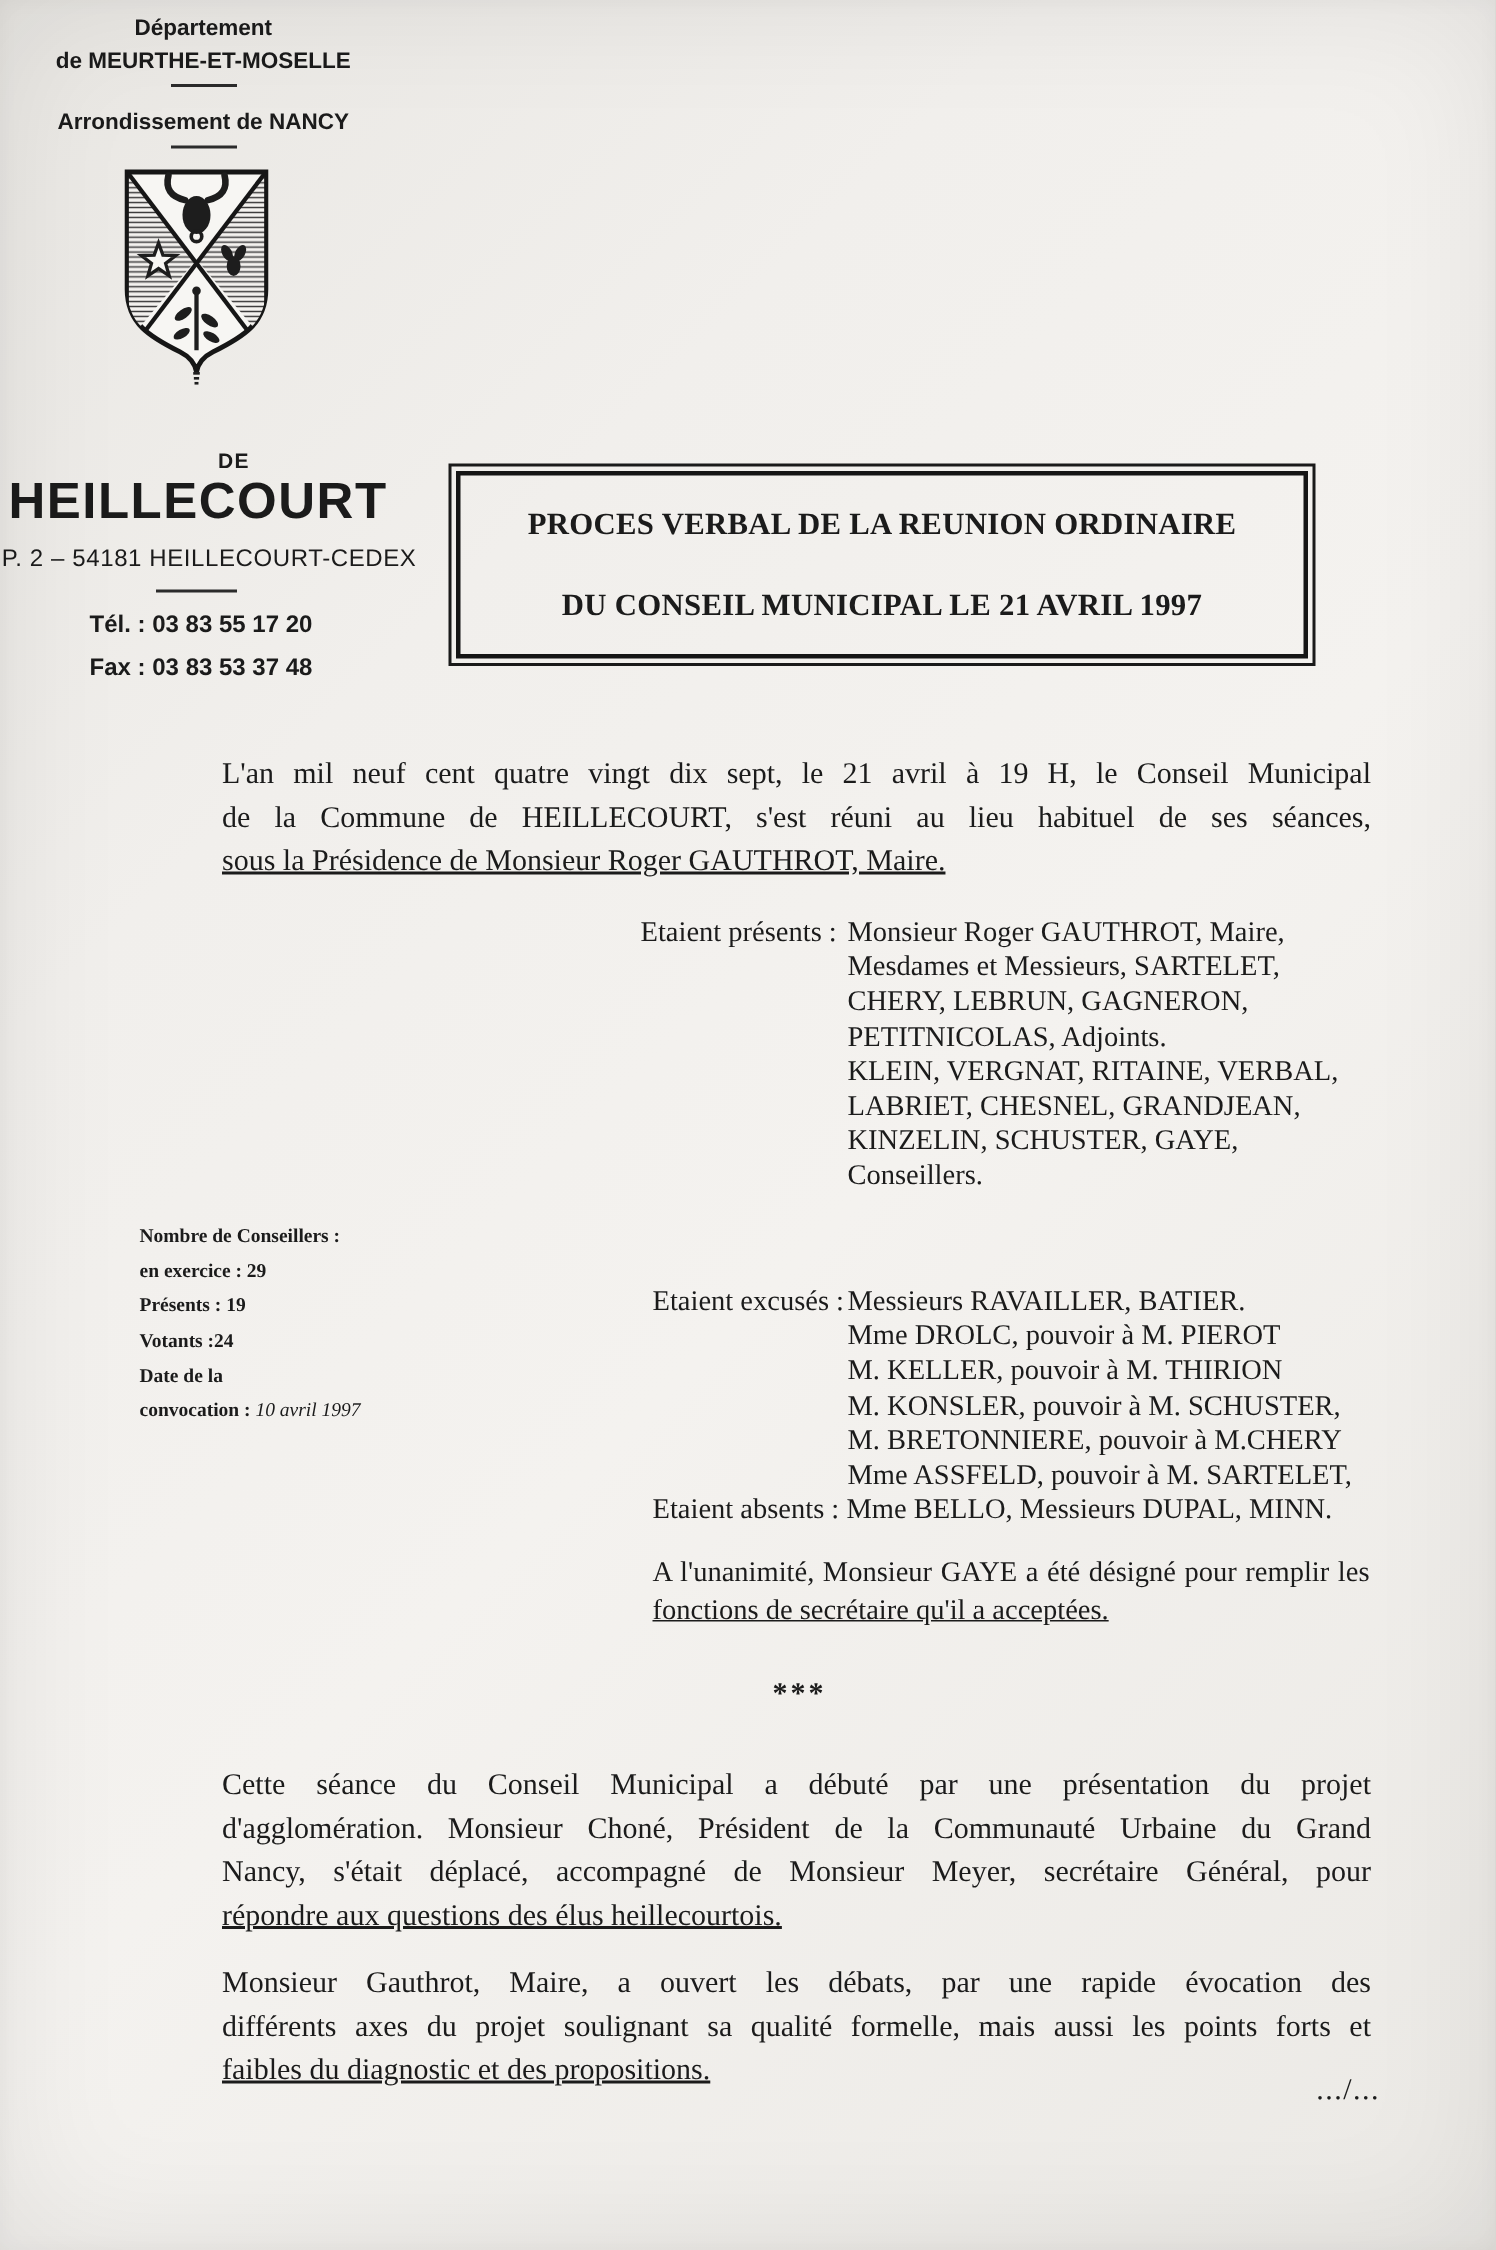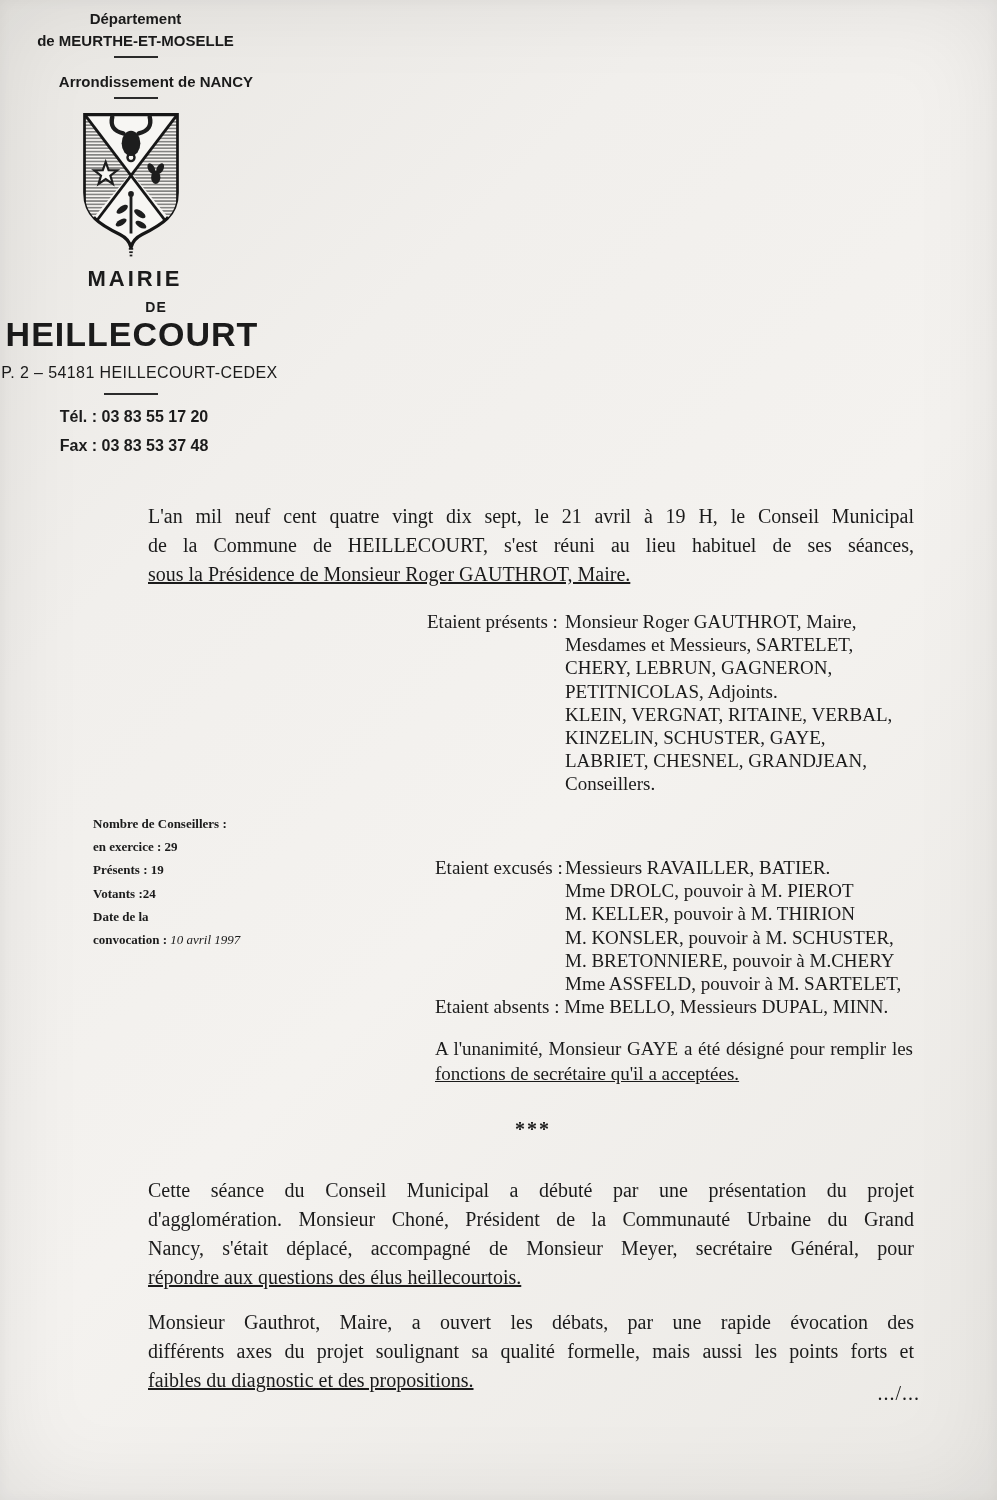--- a/index.html
+++ b/index.html
@@ -9,21 +9,21 @@
     font-family:"Liberation Serif", serif;color:#1b1b1b;
   }
   .page::after{content:"";position:absolute;inset:0;pointer-events:none;
     box-shadow:inset 0 0 90px rgba(0,0,0,.08), inset 0 0 14px rgba(0,0,0,.04);}
   .abs{position:absolute;}
   .sans{font-family:"Liberation Sans", sans-serif;}
   .ctr{text-align:center;}
   
   #dept{left:18px;top:8px;width:235px;font-weight:700;font-size:15px;line-height:22px;}
   .rule{height:2px;background:#2b2b2b;width:44px;margin:4px auto 0;}
-  #arrond{margin-top:13px;text-align:right;}
+  #arrond{margin-top:13px;}
   #shield{left:76px;top:110px;}
   #mairie-title{left:0;top:266px;width:270px;font-size:22px;font-weight:700;letter-spacing:3px;}
   #mairie-de{left:0;top:299px;width:270px;font-size:14px;font-weight:700;letter-spacing:1px;padding-left:21px;}
   #mairie-city{left:-14px;top:315px;width:292px;font-size:34px;font-weight:700;letter-spacing:1px;white-space:nowrap;}
   #mairie-addr{left:-14px;top:364px;width:302px;font-size:16px;letter-spacing:.4px;white-space:nowrap;}
   #addr-rule{left:104px;top:393px;width:54px;height:2px;background:#2b2b2b;}
   #mairie-tel{left:0;top:408px;width:268px;font-size:16px;font-weight:700;}
   #mairie-fax{left:0;top:437px;width:268px;font-size:16px;font-weight:700;}
   
   #title-box{left:299px;top:309px;width:568px;border:2px solid #1a1a1a;padding:3px;background:transparent;}
@@ -101,44 +101,49 @@
       <ellipse cx="41" cy="102" rx="5.5" ry="2.6" fill="#1d1d1d" stroke="none" transform="rotate(-30 41 102)"></ellipse>
       <ellipse cx="59" cy="104" rx="5.5" ry="2.6" fill="#1d1d1d" stroke="none" transform="rotate(30 59 104)"></ellipse>
     </g>
     <g stroke="#1d1d1d" stroke-width="1.6">
       <line x1="48" y1="126" x2="52" y2="126"></line>
       <line x1="48.4" y1="129" x2="51.6" y2="129"></line>
       <line x1="48.8" y1="132" x2="51.2" y2="132"></line>
     </g>
   </svg>
 
-  <div class="abs ctr sans" id="mairie-title">MAIRIE</div>
   <div class="abs ctr sans" id="mairie-de">DE</div>
   <div class="abs ctr sans" id="mairie-city">HEILLECOURT</div>
   <div class="abs ctr sans" id="mairie-addr">.P. 2  –  54181 HEILLECOURT-CEDEX</div>
   <div class="abs" id="addr-rule"></div>
   <div class="abs ctr sans" id="mairie-tel">Tél. : 03 83 55 17 20</div>
   <div class="abs ctr sans" id="mairie-fax">Fax : 03 83 53 37 48</div>
 
+  <div class="abs" id="title-box">
+    <div class="inner">
+      <div class="tline">PROCES VERBAL DE LA REUNION ORDINAIRE</div>
+      <div class="tline">DU CONSEIL MUNICIPAL LE 21 AVRIL 1997</div>
+    </div>
+  </div>
 
   <div class="abs para" id="intro">
     <div class="j">L'an mil neuf cent quatre vingt dix sept, le 21 avril à 19 H, le Conseil Municipal</div>
     <div class="j">de la Commune de HEILLECOURT, s'est réuni au lieu habituel de ses séances,</div>
     <div class="l">sous la Présidence de Monsieur Roger GAUTHROT, Maire.</div>
   </div>
 
   <div class="abs att" id="presents-label">Etaient présents :</div>
   <div class="abs att" id="presents-lines">
     <div class="nline">Monsieur Roger GAUTHROT, Maire,</div>
     <div class="nline">Mesdames et Messieurs, SARTELET,</div>
     <div class="nline">CHERY, LEBRUN, GAGNERON,</div>
     <div class="nline">PETITNICOLAS, Adjoints.</div>
     <div class="nline">KLEIN, VERGNAT, RITAINE, VERBAL,</div>
+    <div class="nline">LABRIET, CHESNEL, GRANDJEAN,</div>
     <div class="nline">KINZELIN, SCHUSTER, GAYE,</div>
-    <div class="nline">LABRIET, CHESNEL, GRANDJEAN,</div>
     <div class="nline">Conseillers.</div>
   </div>
 
   <div class="abs" id="counters">
     <div>Nombre de Conseillers :</div>
     <div><span>en exercice :</span> <span class="val">29</span></div>
     <div><span>Présents :</span> <span class="val">19</span></div>
     <div><span>Votants :</span><span class="val">24</span></div>
     <div><span>Date de la</span></div>
     <div><span>convocation :</span> <span class="ital">10 avril 1997</span></div>

